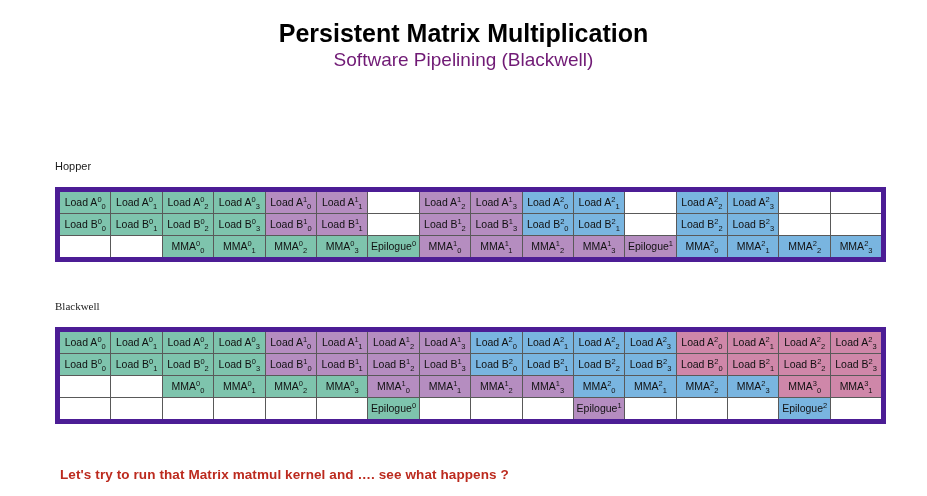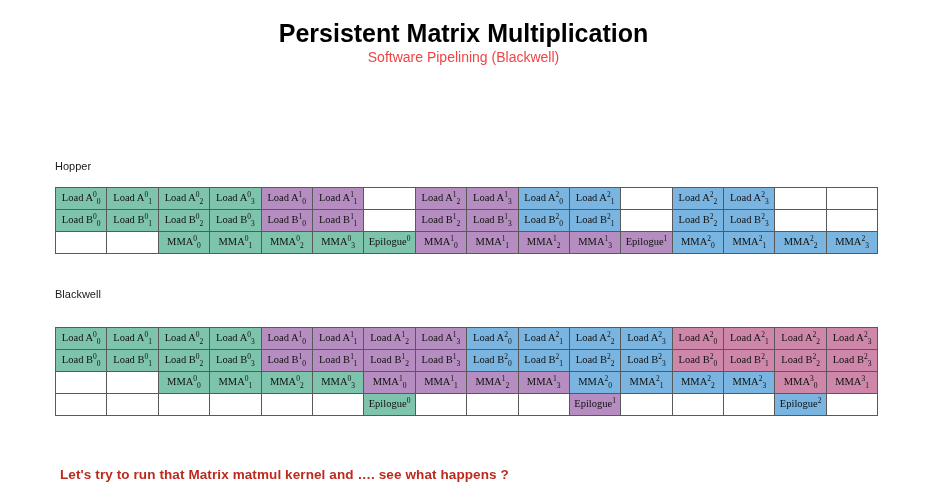--- a/index.html
+++ b/index.html
@@ -33,41 +33,40 @@
     color: #000000;
     letter-spacing: 0px;
   }
 
   .subtitle {
     position: absolute;
     top: 49px;
     left: 0;
     width: 927px;
     text-align: center;
-    font-size: 14px;
+    font-size: 19px;
     font-weight: normal;
-    color: #ef4444;
+    color: #701a75;
   }
 
   .section-label {
     position: absolute;
     font-size: 11px;
     color: #1a1a1a;
     font-family: "Liberation Sans", sans-serif;
   }
 
   #hopper-label { top: 160px; left: 55px; }
-  #blackwell-label { top: 288px; left: 55px; }
+  #blackwell-label { top: 300px; left: 55px; font-family: Liberation Serif, serif; }
 
   table.sched {
     position: absolute;
     border-collapse: collapse;
     table-layout: fixed;
-    border: 1px solid #4c1d95;
-    font-family: Liberation Serif, serif;
+    border: 5px solid #4c1d95;
   }
 
   #hopper-table { top: 187px; left: 55px; }
   #blackwell-table { top: 327px; left: 55px; }
 
   table.sched td {
     border: 1px solid #595959;
     width: 48.4px;
     height: 21px;
     padding: 0 1px;

